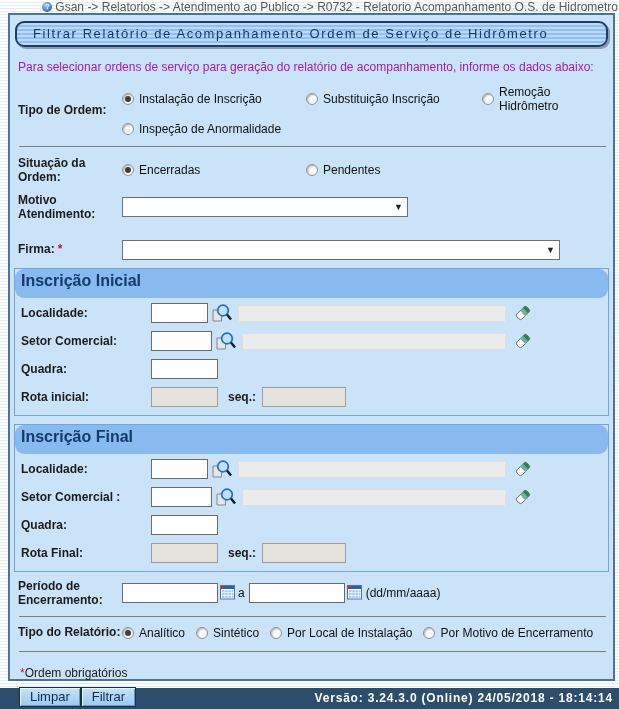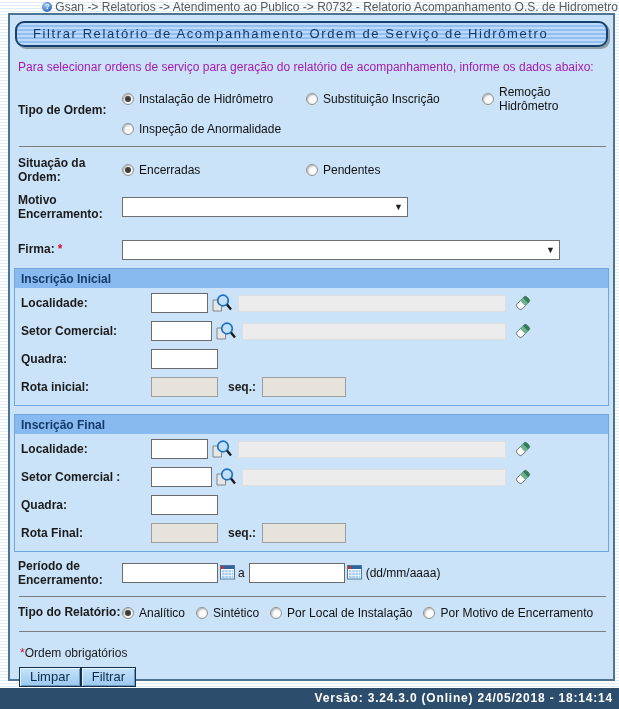--- a/index.html
+++ b/index.html
@@ -33,21 +33,21 @@
   .opt-grid { display:grid; grid-template-columns:184px 176px auto; row-gap:9px; align-items:center; }
   .opt-grid2 { display:grid; grid-template-columns:184px auto; align-items:center;text-align:right; }
   .divider { border:none; border-top:1px solid #7e7e7e; margin:10px 1px 0 1px; }
 
   .select { height:20px; background:#fff; border:1px solid #6f6f6f; display:flex; align-items:center; font-size:12px; color:#111; }
   .select .val { flex:1; padding-left:3px; overflow:hidden; white-space:nowrap; }
   .select .arr { font-size:9px; color:#222; padding:0 4px; }
   .req { color:#cc1133; font-weight:bold; margin-left:3px; }
 
   .section { margin:8px 0 0 0; border:1px solid #6fa6dd; }
-  .sec-head { background:#88baf0; color:#133a6a; font-weight:bold; font-size:12px; padding:3px 0 2px 6px; }
+  .sec-head { background:#88baf0; color:#133a6a; font-weight:bold; font-size:16px; padding:3px 0 8px 6px;border-radius:9px; }
   .sec-body { padding:4px 6px 6px 6px; }
   .srow { display:flex; align-items:center; height:23px; margin-top:5px; }
   .srow:first-child { margin-top:0; }
   .slbl { width:130px; flex:0 0 130px; font-size:12px; font-weight:bold; color:#1b1b1b; }
   .inp { height:20px; border:1px solid #6b6b6b; background:#fff; font-size:12px; padding:0 2px; font-family:"Liberation Sans",sans-serif; }
   .inp.w57{width:57px}.inp.w61{width:61px}.inp.w67{width:67px}.inp.w96{width:96px}
   .inp.dis { background:#e6e3dc; border:1px solid #9d9d9d; }
   .inp.seq { width:84px; }
   .ro-field { width:268px; height:17px; background:#ececec; border:1px solid #dedede; margin-left:6px; }
   .lookup { display:inline-flex; margin-left:2px; cursor:pointer; }
@@ -122,21 +122,21 @@
 
   <div class="instructions">Para selecionar ordens de serviço para geração do relatório de acompanhamento, informe os dados abaixo:</div>
 
   <div class="rows">
 
     <div class="form-row" style="margin-top:11px">
       <span class="lbl">Tipo de Ordem:</span>
       <div class="opt-grid">
         <label class="opt">
           <span class="radio on"></span>
-          <span>Instalação de Hidrômetro</span>
+          <span>Instalação de Inscrição</span>
         </label>
         <label class="opt">
           <span class="radio"></span>
           <span>Substituição Inscrição</span>
         </label>
         <label class="opt">
           <span class="radio"></span>
           <span>Remoção Hidrômetro</span>
         </label>
         <label class="opt">
@@ -156,21 +156,21 @@
           <span>Encerradas</span>
         </label>
         <label class="opt">
           <span class="radio"></span>
           <span>Pendentes</span>
         </label>
       </div>
     </div>
 
     <div class="form-row" style="margin-top:8px">
-      <span class="lbl">Motivo Encerramento:</span>
+      <span class="lbl">Motivo Atendimento:</span>
       <div class="select" style="width:286px">
         <span class="val"></span>
         <span class="arr">▼</span>
       </div>
     </div>
 
     <div class="form-row" style="margin-top:18px">
       <span class="lbl"><span>Firma:</span><span class="req">*</span></span>
       <div class="select" style="width:438px">
         <span class="val"></span>

